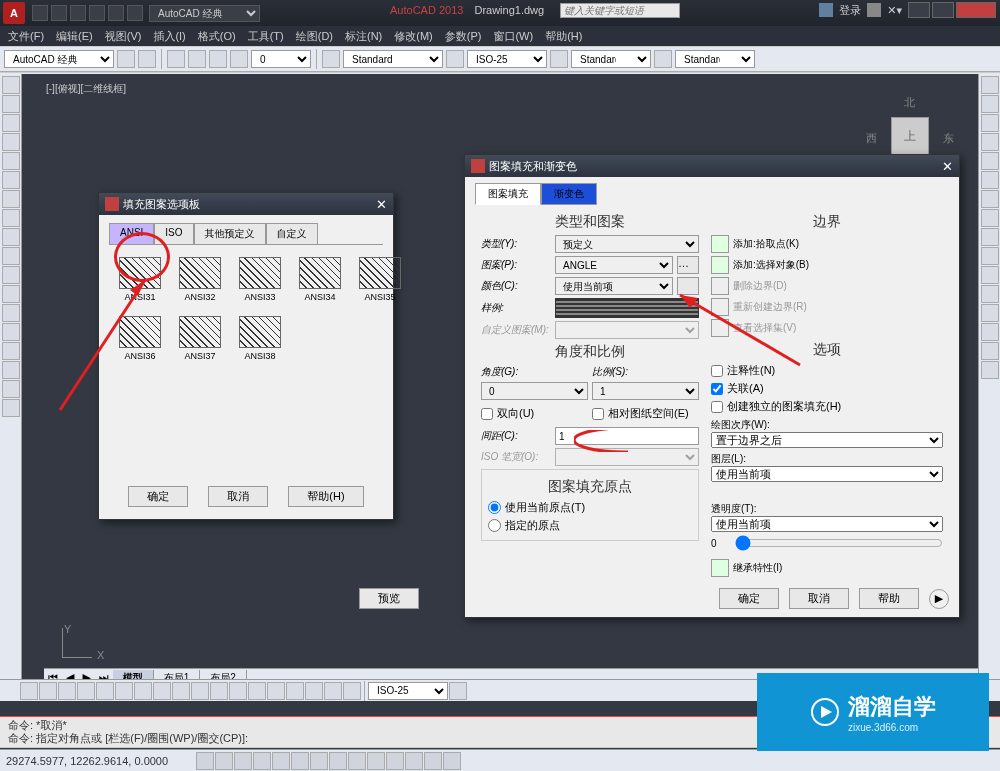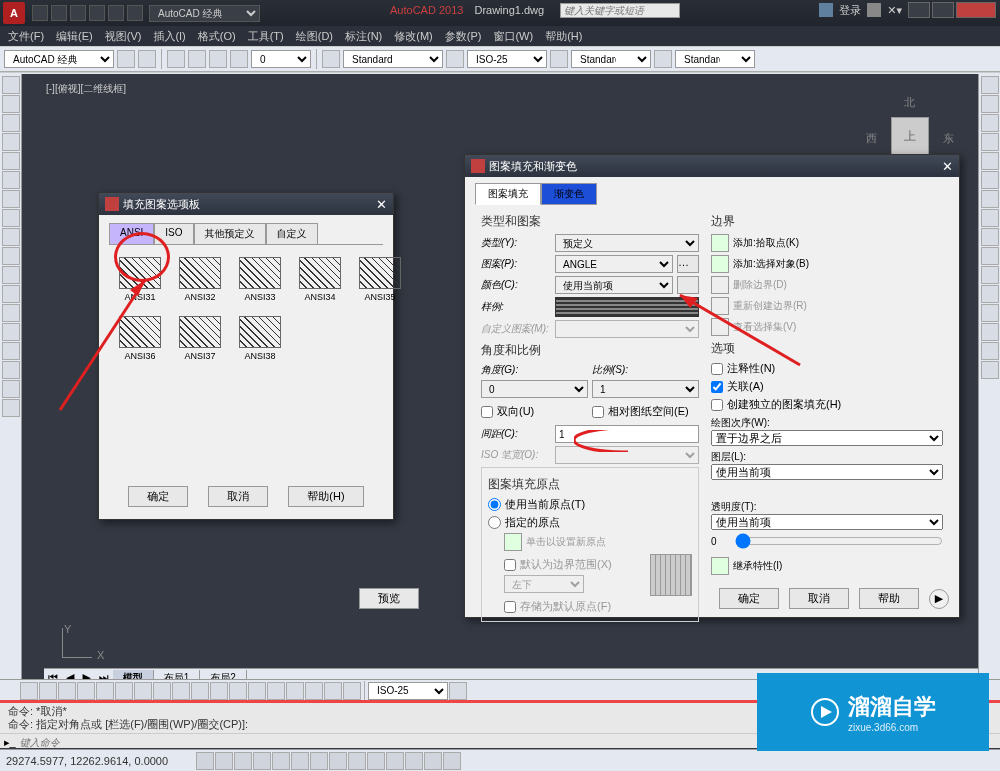--- a/index.html
+++ b/index.html
@@ -77,21 +77,21 @@
     .btn { padding: 2px 18px; background: #e8e8e8; border: 1px solid #999; font-size: 11px; }
     
     
     .dlg2 { position: absolute; top: 154px; left: 464px; width: 496px; height: 464px; background: #f0f0f0; border: 1px solid #333; box-shadow: 3px 3px 8px rgba(0,0,0,0.5); }
     .dlg2-tabs { display: flex; margin: 6px 10px 0; }
     .dlg2-tab { padding: 3px 12px; border: 1px solid #999; background: #1d4ed8; font-size: 10px; }
     .dlg2-tab.active { background: white; border-bottom-color: white; }
     .dlg2-body { display: flex; padding: 0 10px; }
     .dlg2-left { width: 230px; padding: 4px 6px; }
     .dlg2-right { flex: 1; padding: 4px 6px; }
-    .grp-title { font-size: 12px; color: #333; margin: 4px 0 4px; }
+    .grp-title { font-size: 14px; color: #333; margin: 4px 0 4px; text-align: center; }
     .row { display: flex; align-items: center; margin: 3px 0; gap: 4px; }
     .row label { font-size: 10px; width: 70px; font-style: italic; }
     .row select, .row input[type=text] { flex: 1; border: 1px solid #999; font-size: 10px; height: 18px; padding: 0 3px; }
     .row .sw-btn { width: 22px; height: 18px; border: 1px solid #999; background: #e8e8e8; }
     .swatch-preview { flex: 1; height: 20px; border: 1px solid #333; background:
       repeating-linear-gradient(0deg, #333, #333 2px, #888 2px, #888 4px); }
     .chk { display: flex; align-items: center; gap: 4px; font-size: 10px; margin: 3px 0; }
     .chk input { width: 12px; height: 12px; }
     .rd { display: flex; align-items: center; gap: 4px; font-size: 10px; margin: 3px 0; }
     .fieldset { border: 1px solid #ccc; padding: 4px 6px; margin: 3px 0; }
@@ -99,21 +99,21 @@
     .bnd-btn .ico { width: 18px; height: 18px; border: 1px solid #999; background: #e0ffe0; }
     .bnd-btn span { font-size: 10px; }
     .preview-swatch { width: 42px; height: 42px; border: 1px solid #999; background:
       repeating-linear-gradient(90deg, #ccc, #ccc 4px, #999 4px, #999 5px),
       repeating-linear-gradient(0deg, #ccc, #ccc 4px, #999 4px, #999 5px); }
     .dlg2-buttons { position: absolute; bottom: 8px; right: 10px; display: flex; gap: 10px; align-items: center; }
     .dlg2-buttons .btn-preview { position: absolute; left: -360px; }
     .expand-btn { width: 20px; height: 20px; border: 1px solid #999; border-radius: 10px; display: flex; align-items: center; justify-content: center; }
     
     
-    .cmd-area { position: absolute; bottom: 23px; left: 0; right: 0; height: 48px; background: #e8e8e8; border-top: 3px solid #ef4444; font-size: 10px; font-family: SimSun, monospace; }
+    .cmd-area { position: absolute; bottom: 23px; left: 0; right: 0; height: 32px; background: #e8e8e8; border-top: 1px solid #ef4444; font-size: 10px; font-family: SimSun, monospace; }
     .cmd-history { height: 30px; padding: 2px 8px; color: #333; line-height: 13px; }
     .cmd-input { display: flex; align-items: center; height: 18px; padding: 0 4px; border-top: 1px solid #ccc; }
     .cmd-input input { flex: 1; border: none; font-style: italic; color: #999; background: transparent; font-size: 10px; }
     
     
     .snap-row { position: absolute; bottom: 70px; left: 0; right: 0; height: 22px; background: #e4e8f0; border-top: 1px solid #999; display: flex; align-items: center; padding: 0 20px; gap: 1px; }
     .snap-row .sicon { width: 18px; height: 18px; background: #d8dce4; border: 1px solid #aaa; }
     
     
     .statusbar { position: absolute; bottom: 0; left: 0; right: 0; height: 22px; background: #e4e8f0; border-top: 1px solid #999; display: flex; align-items: center; padding: 0 6px; font-size: 10px; color: #333; }
@@ -412,40 +412,20 @@
       <div class="fieldset">
         <div class="grp-title">图案填充原点</div>
         <div class="rd">
             <input type="radio" checked="" style="">
             <span>使用当前原点(T)</span>
           </div>
         <div class="rd">
             <input type="radio" style="">
             <span>指定的原点</span>
           </div>
-        <div style="padding-left:16px">
-          <div class="bnd-btn">
-              <div class="ico"></div>
-              <span style="color:#999">单击以设置新原点</span>
-            </div>
-          <div class="row" style="align-items:flex-start">
-            <div style="flex:1">
-              <div class="chk">
-                  <input type="checkbox" style="">
-                  <span style="color:#999">默认为边界范围(X)</span>
-                </div>
-              <select disabled="" style="width:80px"><option>左下</option></select>
-            </div>
-            <div class="preview-swatch"></div>
-          </div>
-          <div class="chk">
-              <input type="checkbox" style="">
-              <span style="color:#999">存储为默认原点(F)</span>
-            </div>
-        </div>
       </div>
     </div>
 
     <div class="dlg2-right">
       <div class="grp-title">边界</div>
       <div class="bnd-btn">
           <div class="ico"></div>
           <span>添加:拾取点(K)</span>
         </div>
       <div class="bnd-btn">

